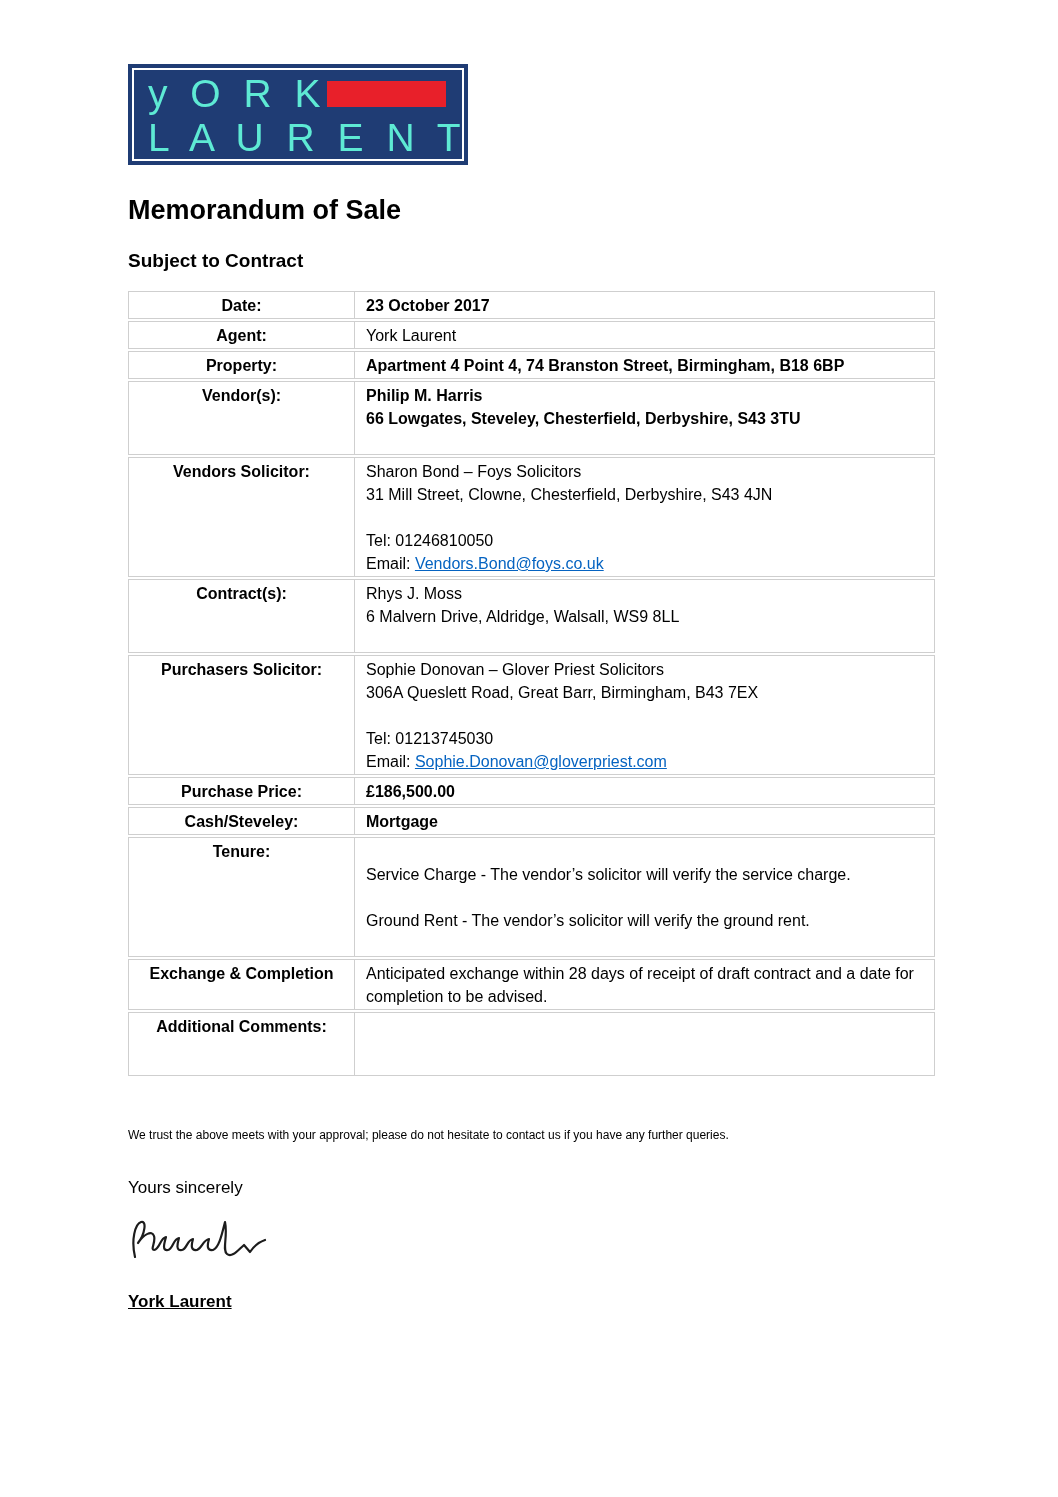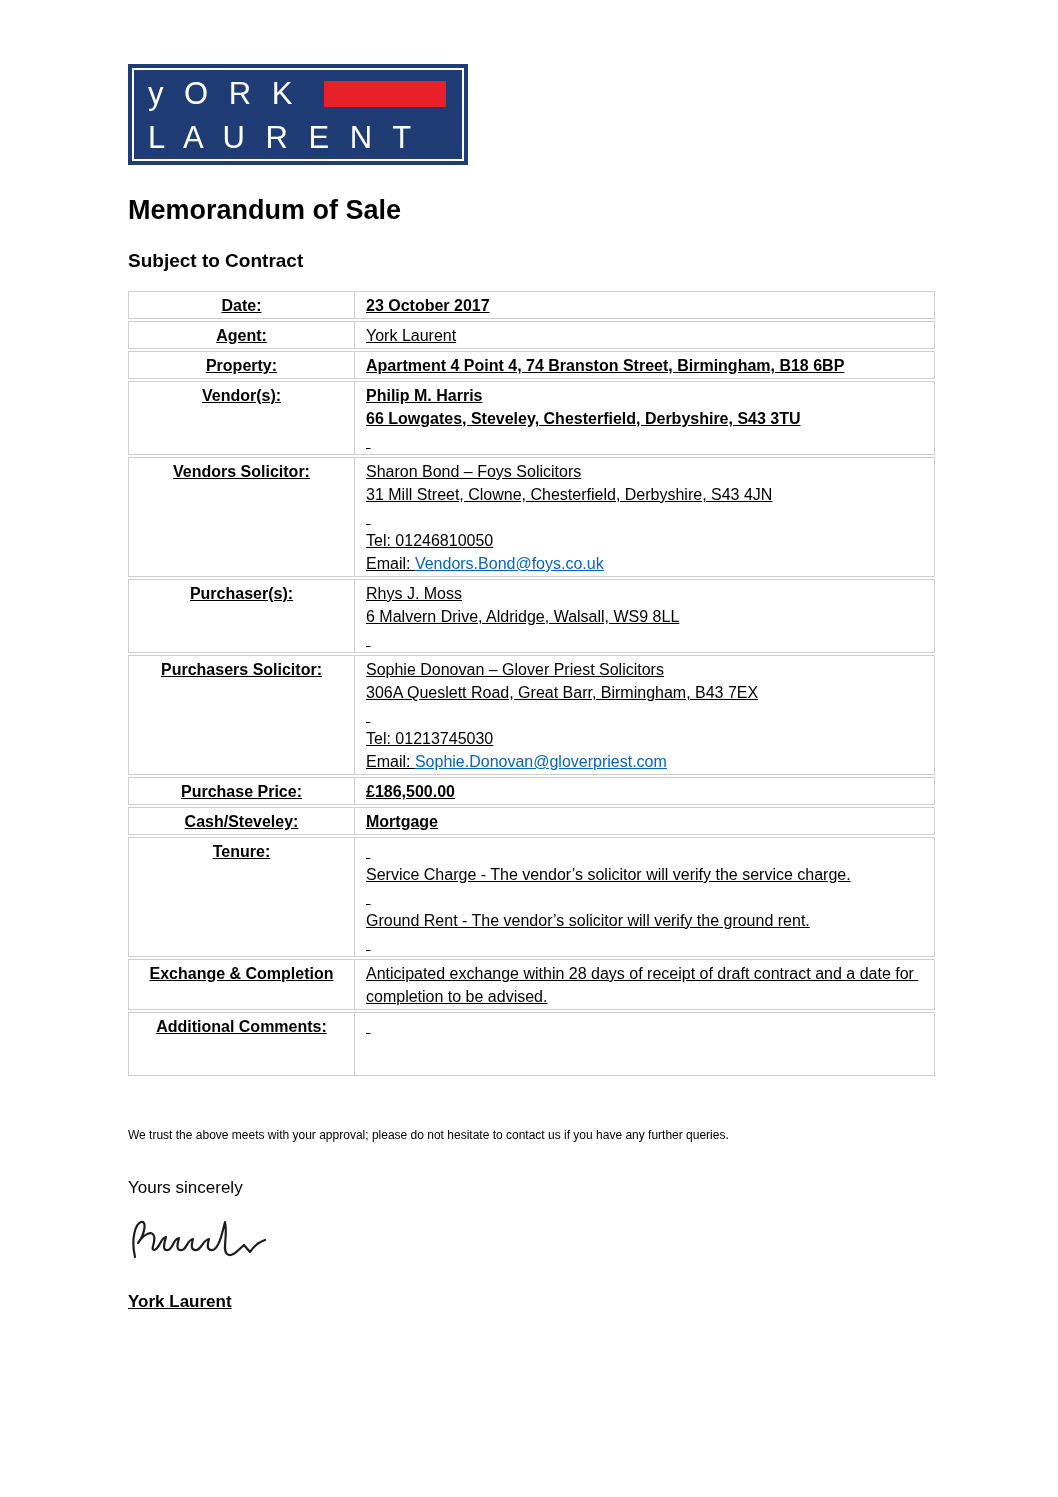--- a/index.html
+++ b/index.html
@@ -19,30 +19,30 @@
     box-sizing: border-box;
     padding: 4px;
   }
   .logo-inner {
     width: 100%; height: 100%;
     box-sizing: border-box;
     border: 2px solid #ffffff;
     padding: 8px 14px 6px 14px;
     display: flex; flex-direction: column; justify-content: space-between;
   }
-  .logo-line { color: #ffffff; font-size: 31px; line-height: 31px; letter-spacing: 6px; white-space: nowrap; }
+  .logo-line { color: #5eead4; font-size: 39px; line-height: 31px; letter-spacing: 6px; white-space: nowrap; }
   .logo-row1 { display: flex; align-items: center; }
   .logo-redblock { width: 122px; height: 26px; background: #e8202a; margin-left: auto; margin-right: 2px; }
 
   
   .title { font-size: 27px; font-weight: 700; margin: 30px 0 0 0; }
   .subtitle { font-size: 19px; font-weight: 700; margin: 24px 0 0 0; }
 
   
-  .memo-table { margin-top: 19px; width: 100%; text-decoration: underline; }
+  .memo-table { margin-top: 19px; width: 100%; }
   .trow {
     display: flex;
     border: 1px solid #cfcfcf;
     margin-bottom: 2px;
     background: #ffffff;
   }
   .trow:last-child { min-height: 62px; }
   .tlabel {
     width: 226px; min-width: 226px;
     box-sizing: border-box;
@@ -113,21 +113,21 @@
         <div class="tlabel">Vendors Solicitor:</div>
         <div class="tvalue">
           <div class="line">Sharon Bond – Foys Solicitors</div>
           <div class="line">31 Mill Street, Clowne, Chesterfield, Derbyshire, S43 4JN</div>
           <div class="line">&nbsp;</div>
           <div class="line">Tel: 01246810050</div>
           <div class="line"><span>Email: </span><a href="#">Vendors.Bond@foys.co.uk</a></div>
         </div>
       </div>
       <div class="trow">
-        <div class="tlabel">Purchaser(s):</div>
+        <div class="tlabel">Contract(s):</div>
         <div class="tvalue">
           <div class="line">Rhys J. Moss</div>
           <div class="line">6 Malvern Drive, Aldridge, Walsall, WS9 8LL</div>
           <div class="line">&nbsp;</div>
         </div>
       </div>
       <div class="trow">
         <div class="tlabel">Purchasers Solicitor:</div>
         <div class="tvalue">
           <div class="line">Sophie Donovan – Glover Priest Solicitors</div>

